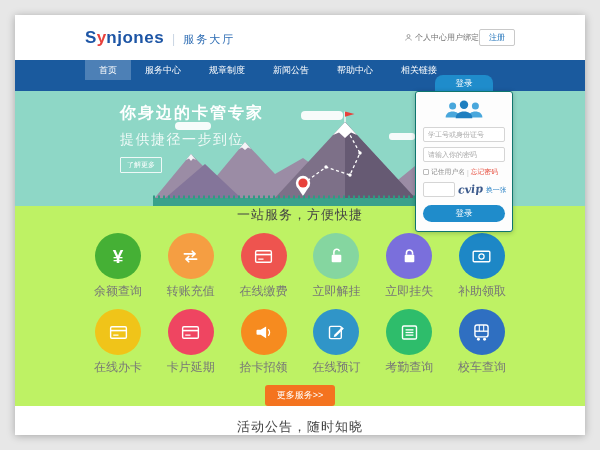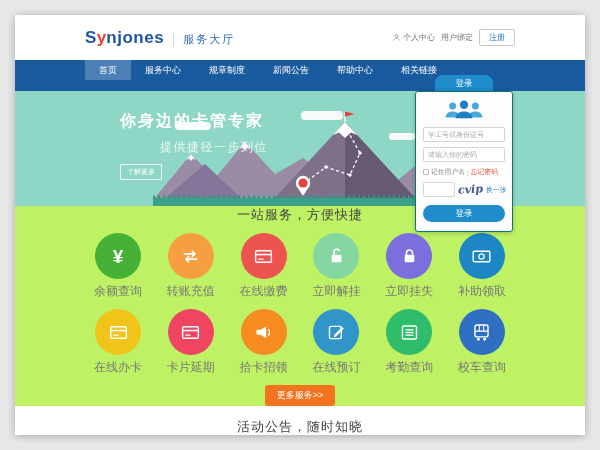--- a/index.html
+++ b/index.html
@@ -10,36 +10,36 @@
   .container { width:430px; margin:0 auto; position:relative; }
 
   
   .topbar { height:45px; background:#fff; }
   .topbar .container { display:flex; align-items:center; height:45px; }
   .logo { display:flex; align-items:baseline; cursor:pointer; }
   .logo-txt { font-size:17px; font-weight:bold; color:#1d55a5; letter-spacing:.5px; }
   .logo-accent { color:#e8413c; font-weight:bold; font-size:17px; }
   .logo-div { color:#c9d4e2; margin:0 8px; font-size:12px; }
   .portal-name { color:#2e6db4; font-size:11px; letter-spacing:2px; }
-  .top-right { margin-left:auto; display:flex; align-items:center; gap:6px; }
+  .top-right { margin-left:auto; display:flex; align-items:center; gap:0; }
   .top-link { font-size:8px; color:#777; display:flex; align-items:center; gap:2px; cursor:pointer; }
   .register-btn { font-size:8px; color:#1a6fb8; border:1px solid #c9c9c9; border-radius:2px;
     padding:2px 9px; background:#fff; cursor:pointer; }
 
   
   .nav { height:31px; background:#1a5a9e; }
   .nav .container { display:flex; height:20px; }
   .nav-item { color:#fff; font-size:9px; line-height:20px; padding:0 14px; cursor:pointer; }
   .nav-item.active { background:#4d80b6; }
 
   
   .hero { position:relative; height:115px; background:#8ed7c6; overflow:hidden; }
-  .hero-text { position:absolute; left:105px; top:20px; z-index:2;font-family:Liberation Serif, serif; }
+  .hero-text { position:absolute; left:105px; top:12px; z-index:2;font-family:Liberation Serif, serif; }
   .hero-title { color:#fff; font-size:16px; font-weight:bold; letter-spacing:2px; }
-  .hero-sub { color:rgba(255,255,255,.85); font-size:12px; letter-spacing:1.5px; margin-top:7px;margin-left:40px; }
+  .hero-sub { color:rgba(255,255,255,.85); font-size:14px; letter-spacing:1.5px; margin-top:7px; }
   .hero-cta { display:inline-block; margin-top:8px; font-size:7px; color:#fff;
     border:1px solid rgba(255,255,255,.85); padding:2px 6px; border-radius:1px; cursor:pointer; }
   .mountains { position:absolute; left:138px; bottom:0; width:290px; height:100px; }
 
   
   .login { position:absolute; top:60px; right:72px; width:98px; z-index:5; }
   .login-tab { width:58px; height:16px; margin:0 auto; background:#1f8ccb; color:#fff;
     font-size:8.5px; text-align:center; line-height:16px; border-radius:8px 8px 0 0; cursor:pointer; }
   .login-card { background:#fdfdfd; border:1px solid #0f766e; border-radius:3px;
     box-shadow:0 1px 5px rgba(0,0,0,.22); padding:7px 7px 9px; }

